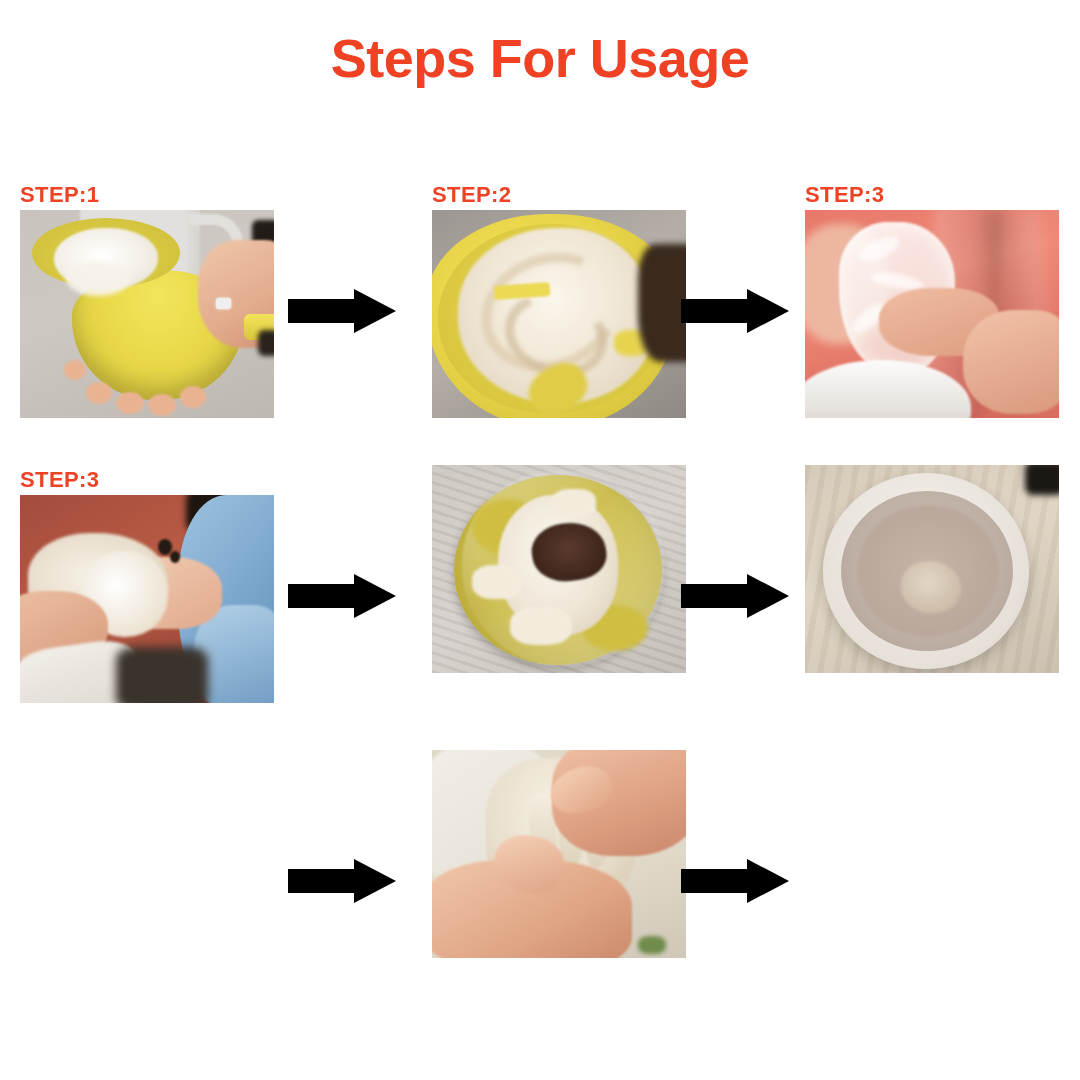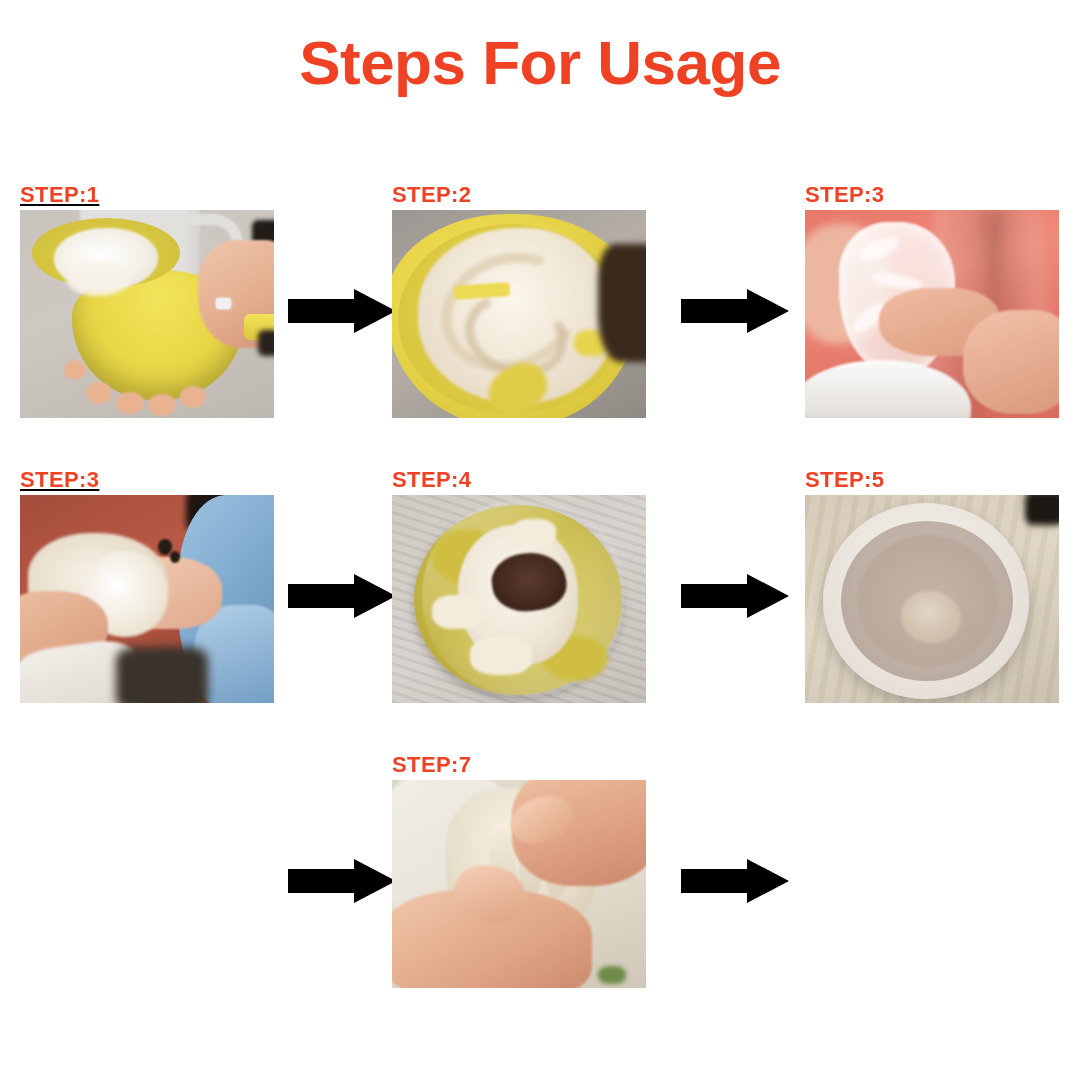--- a/index.html
+++ b/index.html
@@ -15,21 +15,21 @@
     position: relative;
   }
 
   
   #page-title {
     position: absolute;
     top: 30px;
     left: 0;
     width: 1080px;
     text-align: center;
-    font-size: 62px;
+    font-size: 54px;
     font-weight: bold;
     color: #ef4123;
     letter-spacing: -0.5px;
     line-height: 1.05;
     white-space: nowrap;
   }
 
   
   #steps-grid {
     position: absolute;
@@ -39,22 +39,22 @@
   }
   .step-row {
     position: relative;
     height: 285px;
   }
   .step-cell {
     position: absolute;
     top: 0;
     width: 254px;
   }
-  .step-cell.col-0 { left: 20px; text-decoration: underline; }
-  .step-cell.col-1 { left: 392px; }
+  .step-cell.col-0 { left: 20px; }
+  .step-cell.col-1 { left: 432px; }
   .step-cell.col-2 { left: 805px; }
 
   .step-label {
     font-size: 22px;
     font-weight: bold;
     color: #ef4123;
     letter-spacing: 0.4px;
     height: 30px;
     line-height: 30px;
     white-space: nowrap;
@@ -572,21 +572,20 @@
       </div>
     </div>
 
     <div class="step-arrow gap-0">
       <svg viewBox="0 0 112 46" xmlns="http://www.w3.org/2000/svg" aria-hidden="true">
         <path d="M2 11 H68 V1 L110 23 L68 45 V35 H2 Z" fill="#000000"></path>
       </svg>
     </div>
 
     <div class="step-cell col-1">
-      <div class="step-label">STEP:4</div>
       <div class="step-photo">
         <div class="layer p4-bg"></div>
         <div class="p4-stripes"></div>
         <div class="p4-bowl"></div>
         <div class="p4-wrap"></div>
         <div class="p4-yel" style="left:40px; top:34px; width:70px; height:56px;"></div>
         <div class="p4-yel" style="left:150px; top:140px; width:66px; height:46px;"></div>
         <div class="p4-cast"></div>
         <div class="p4-rag" style="left:40px; top:100px; width:50px; height:34px;"></div>
         <div class="p4-rag" style="left:78px; top:142px; width:62px; height:38px;"></div>
@@ -595,21 +594,20 @@
       </div>
     </div>
 
     <div class="step-arrow gap-1">
       <svg viewBox="0 0 112 46" xmlns="http://www.w3.org/2000/svg" aria-hidden="true">
         <path d="M2 11 H68 V1 L110 23 L68 45 V35 H2 Z" fill="#000000"></path>
       </svg>
     </div>
 
     <div class="step-cell col-2">
-      <div class="step-label">STEP:5</div>
       <div class="step-photo">
         <div class="layer p5-bg"></div>
         <div class="p5-wood"></div>
         <div class="p5-dark"></div>
         <div class="p5-bucket"></div>
         <div class="p5-inner"></div>
         <div class="p5-inner2"></div>
         <div class="p5-chunk"></div>
       </div>
     </div>
@@ -618,21 +616,20 @@
   <div class="step-row">
 
 
     <div class="step-arrow gap-0">
       <svg viewBox="0 0 112 46" xmlns="http://www.w3.org/2000/svg" aria-hidden="true">
         <path d="M2 11 H68 V1 L110 23 L68 45 V35 H2 Z" fill="#000000"></path>
       </svg>
     </div>
 
     <div class="step-cell col-1">
-      <div class="step-label">STEP:7</div>
       <div class="step-photo">
         <div class="layer p7-bg"></div>
         <div class="p7-bag"></div>
         <div class="p7-cast"></div>
         <div class="p7-finger-cast" style="left:98px;  top:44px; width:26px; height:74px; transform:rotate(-6deg);"></div>
         <div class="p7-finger-cast" style="left:126px; top:38px; width:26px; height:80px;"></div>
         <div class="p7-finger-cast" style="left:154px; top:42px; width:26px; height:76px; transform:rotate(5deg);"></div>
         <div class="p7-hand-top"></div>
         <div class="p7-thumb-top"></div>
         <div class="p7-hand-bot"></div>

